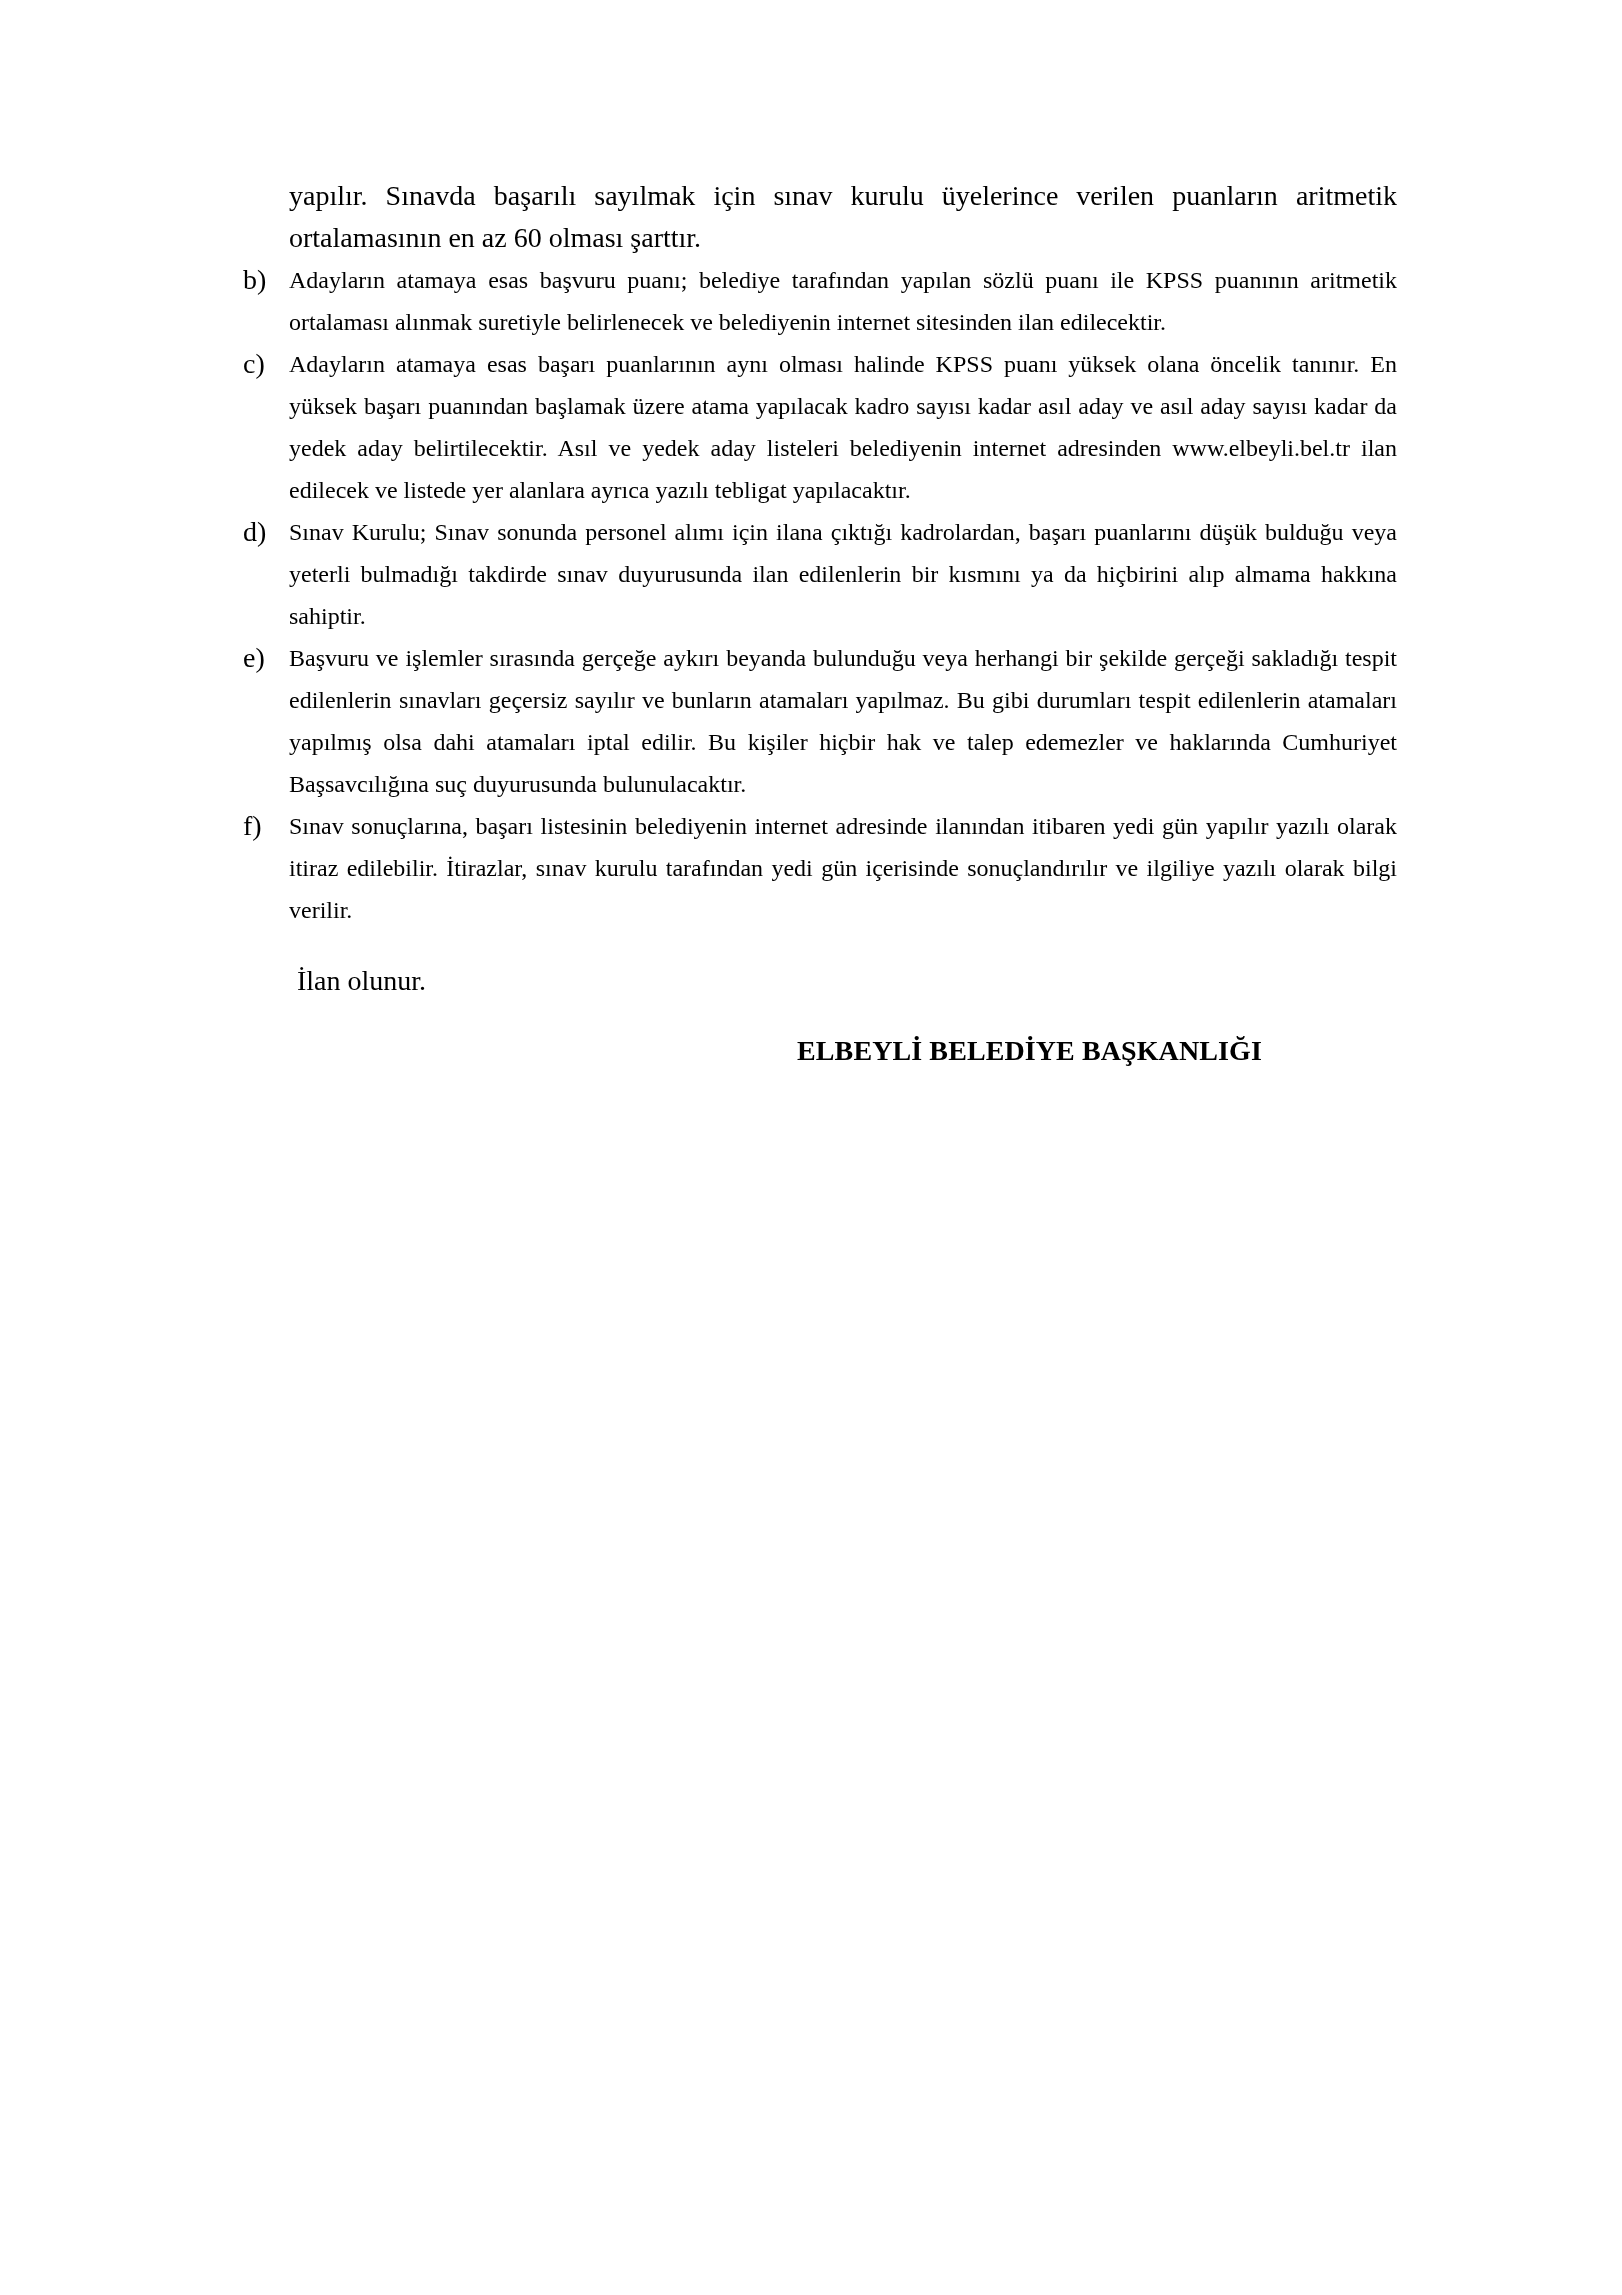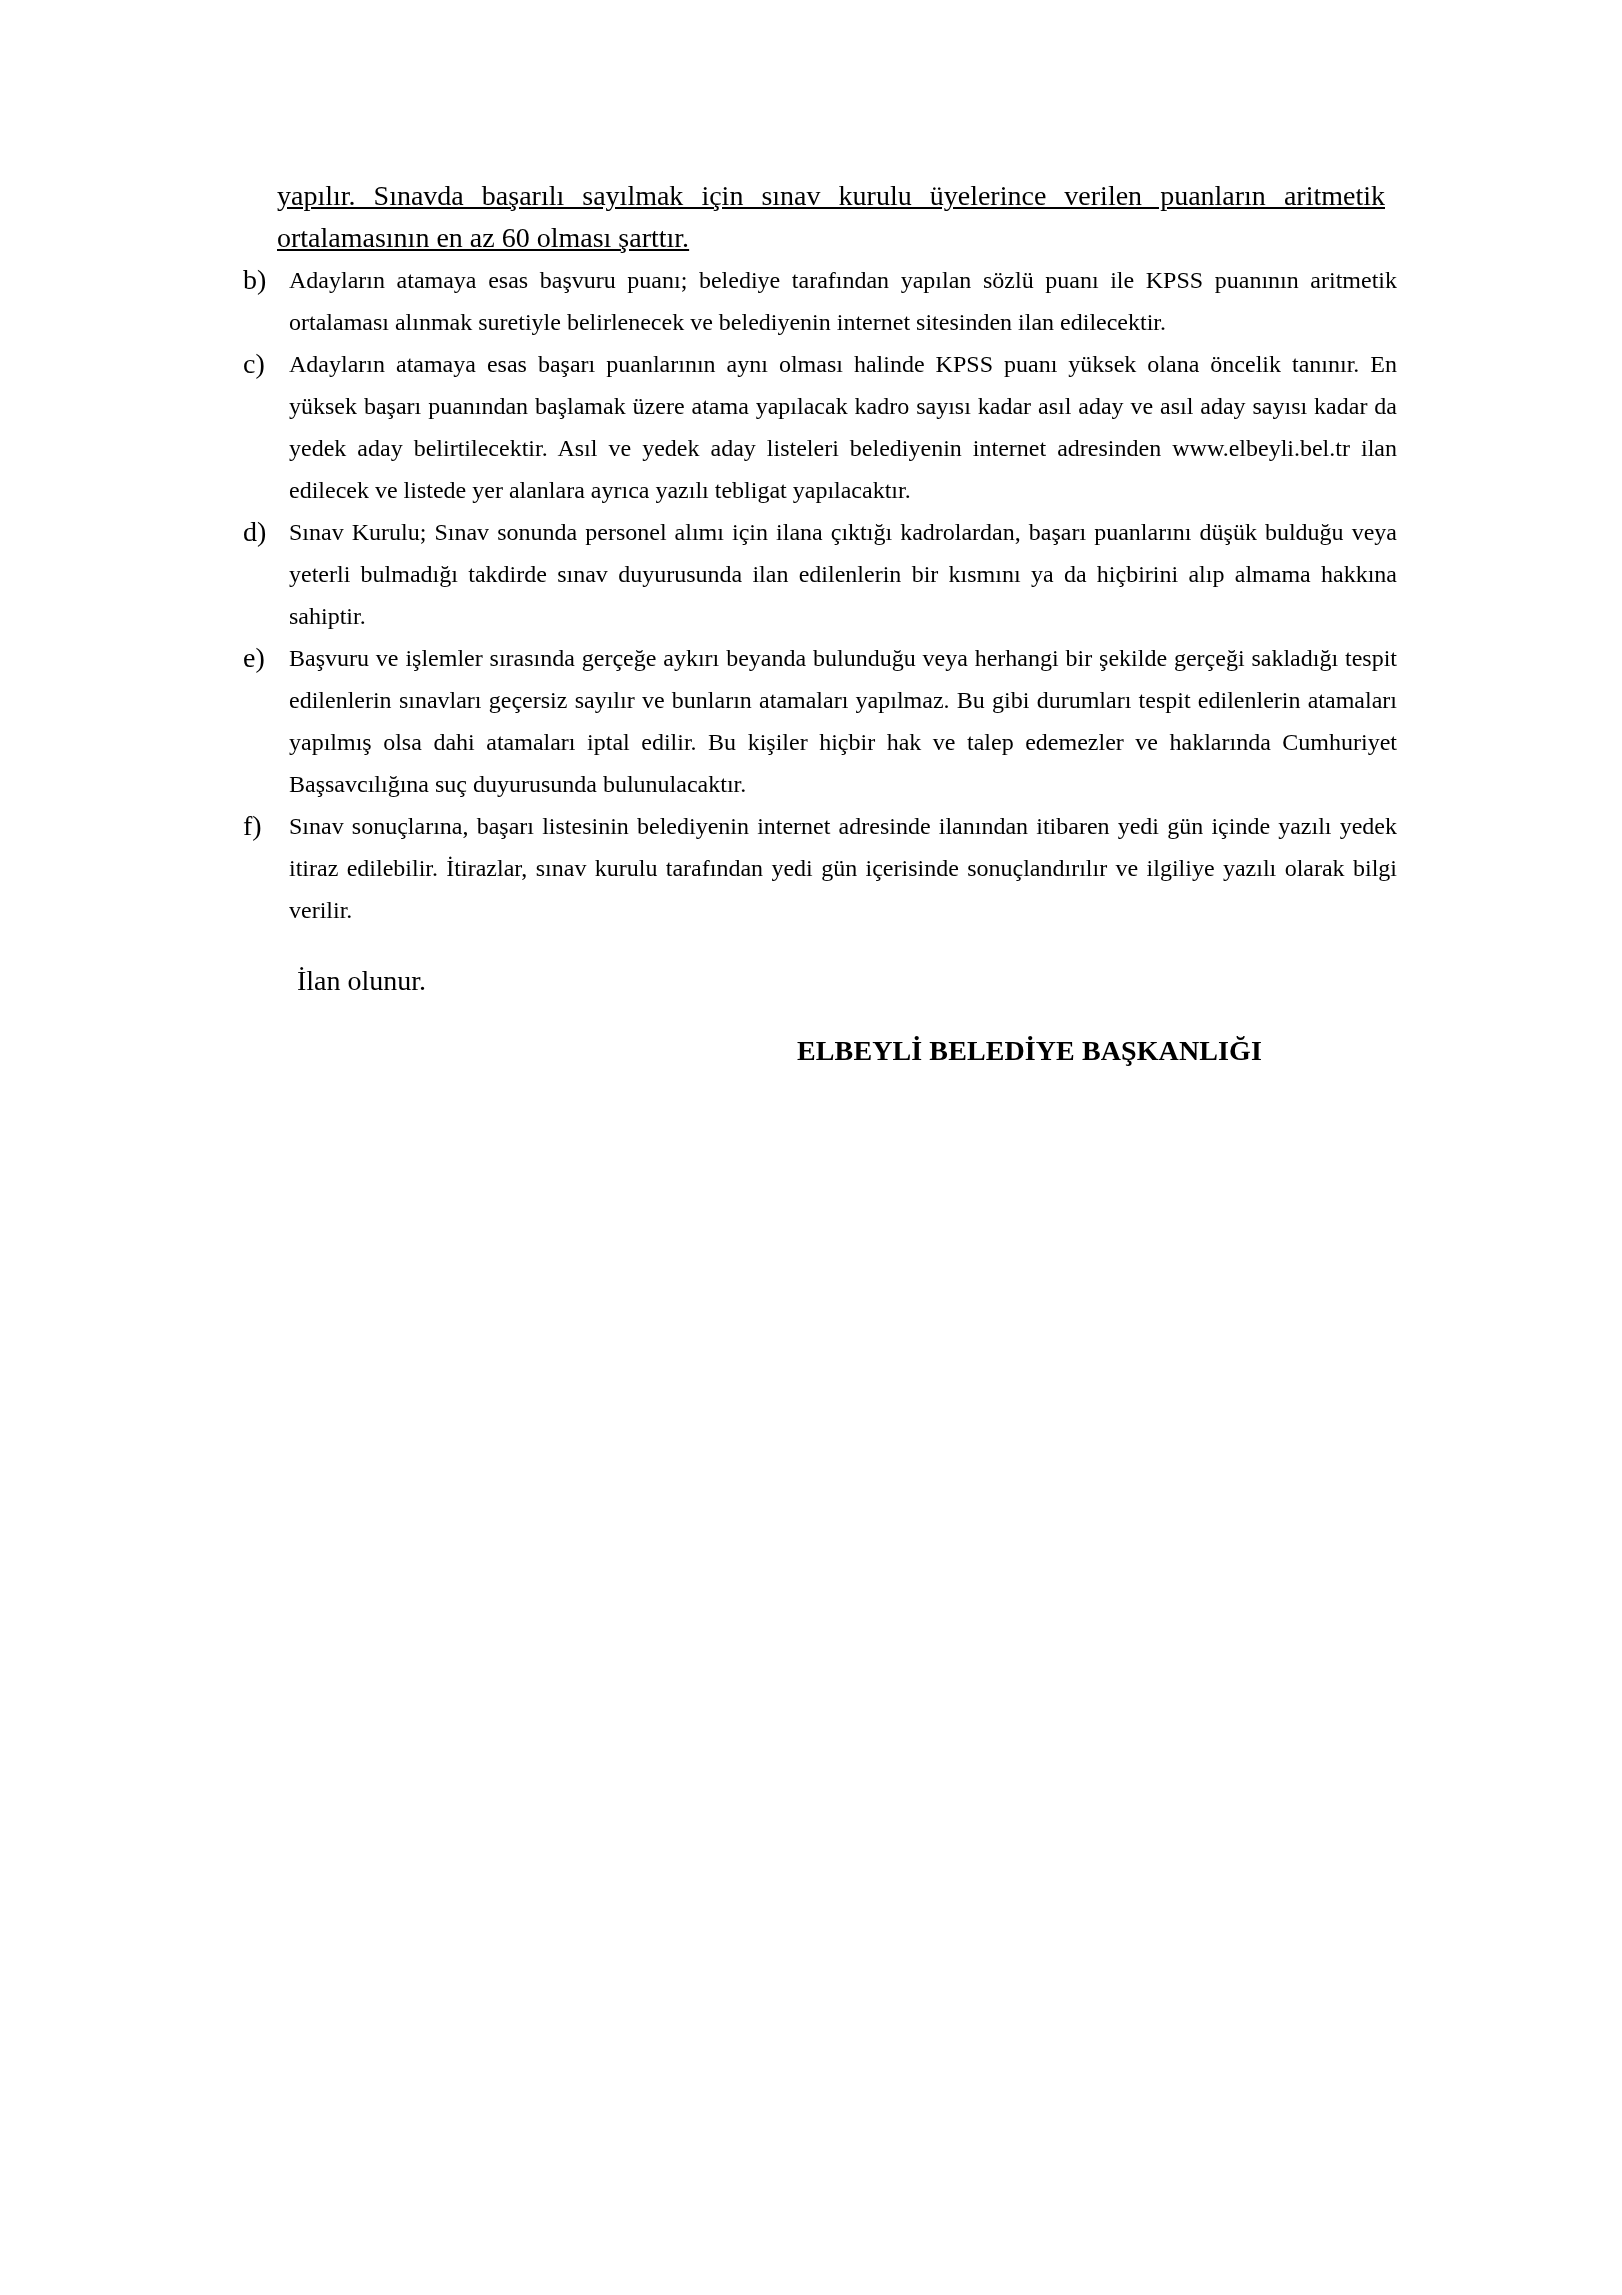--- a/index.html
+++ b/index.html
@@ -34,23 +34,22 @@
     line-height: 42px;
     text-align: justify;
     text-justify: inter-word;
     margin: 0;
     -webkit-hyphens: none;
     hyphens: none;
   }
 
   
   .cont-para {
-    margin-left: 34px;
+    margin-left: 46px;
     width: 1108px;
-    text-decoration: underline;
   }
 
   
   .list-item {
     position: relative;
     margin-left: 0;
     padding-left: 46px;
     width: 1108px;
   }
 
@@ -117,21 +116,21 @@
       <span class="item-body">Sınav Kurulu; Sınav sonunda personel alımı için ilana çıktığı kadrolardan, başarı puanlarını düşük bulduğu veya yeterli bulmadığı takdirde sınav duyurusunda ilan edilenlerin bir kısmını ya da hiçbirini alıp almama hakkına sahiptir.</span>
     </div>
 
     <div class="list-item">
       <span class="marker">e)</span>
       <span class="item-body">Başvuru ve işlemler sırasında gerçeğe aykırı beyanda bulunduğu veya herhangi bir şekilde gerçeği sakladığı tespit edilenlerin sınavları geçersiz sayılır ve bunların atamaları yapılmaz. Bu gibi durumları tespit edilenlerin atamaları yapılmış olsa dahi atamaları iptal edilir. Bu kişiler hiçbir hak ve talep edemezler ve haklarında Cumhuriyet Başsavcılığına suç duyurusunda bulunulacaktır.</span>
     </div>
 
     <div class="list-item">
       <span class="marker">f)</span>
-      <span class="item-body">Sınav sonuçlarına, başarı listesinin belediyenin internet adresinde ilanından itibaren yedi gün içinde yazılı yedek itiraz edilebilir. İtirazlar, sınav kurulu tarafından yedi gün içerisinde sonuçlandırılır ve ilgiliye yazılı olarak bilgi verilir.</span>
+      <span class="item-body">Sınav sonuçlarına, başarı listesinin belediyenin internet adresinde ilanından itibaren yedi gün yapılır yazılı olarak itiraz edilebilir. İtirazlar, sınav kurulu tarafından yedi gün içerisinde sonuçlandırılır ve ilgiliye yazılı olarak bilgi verilir.</span>
     </div>
 
     <p class="closing">İlan olunur.</p>
 
     <p class="signature">ELBEYLİ BELEDİYE BAŞKANLIĞI</p>
 
   </div>
 </div>
 
 

